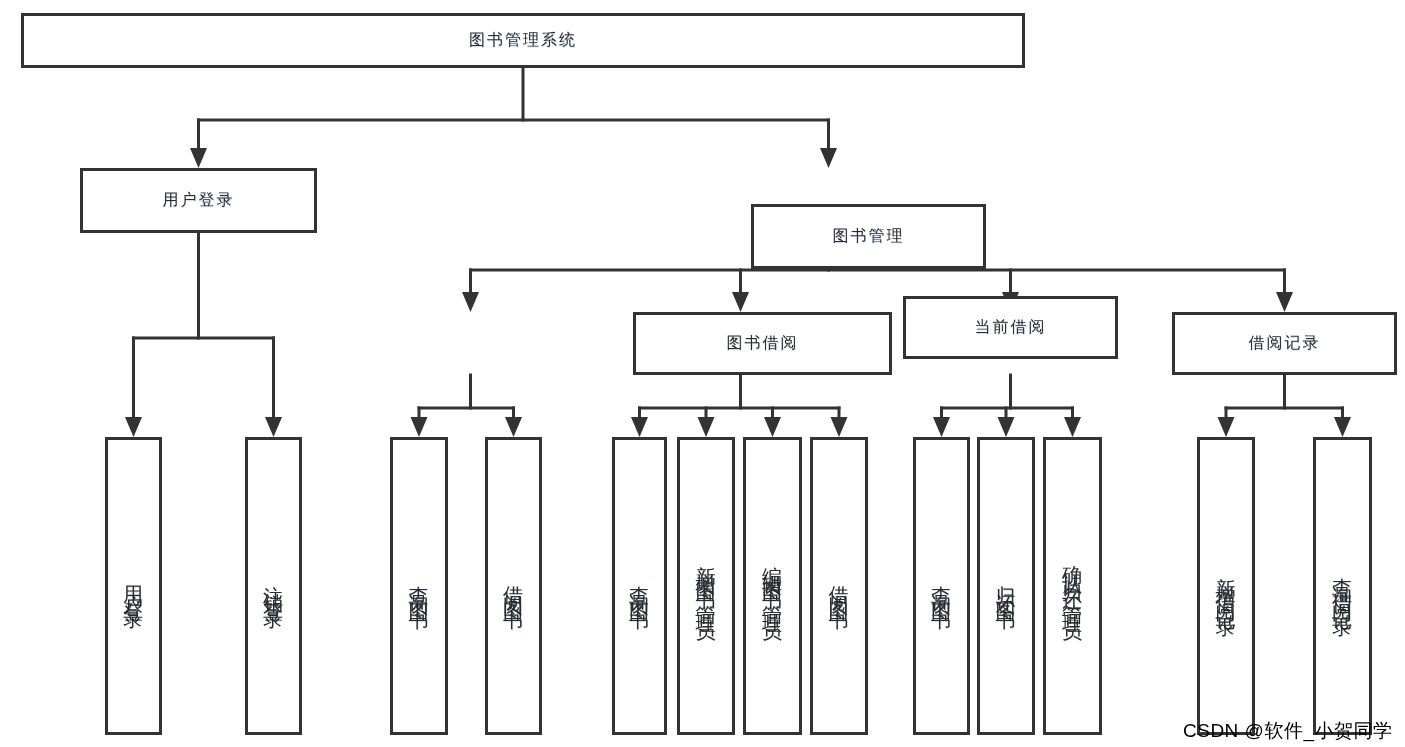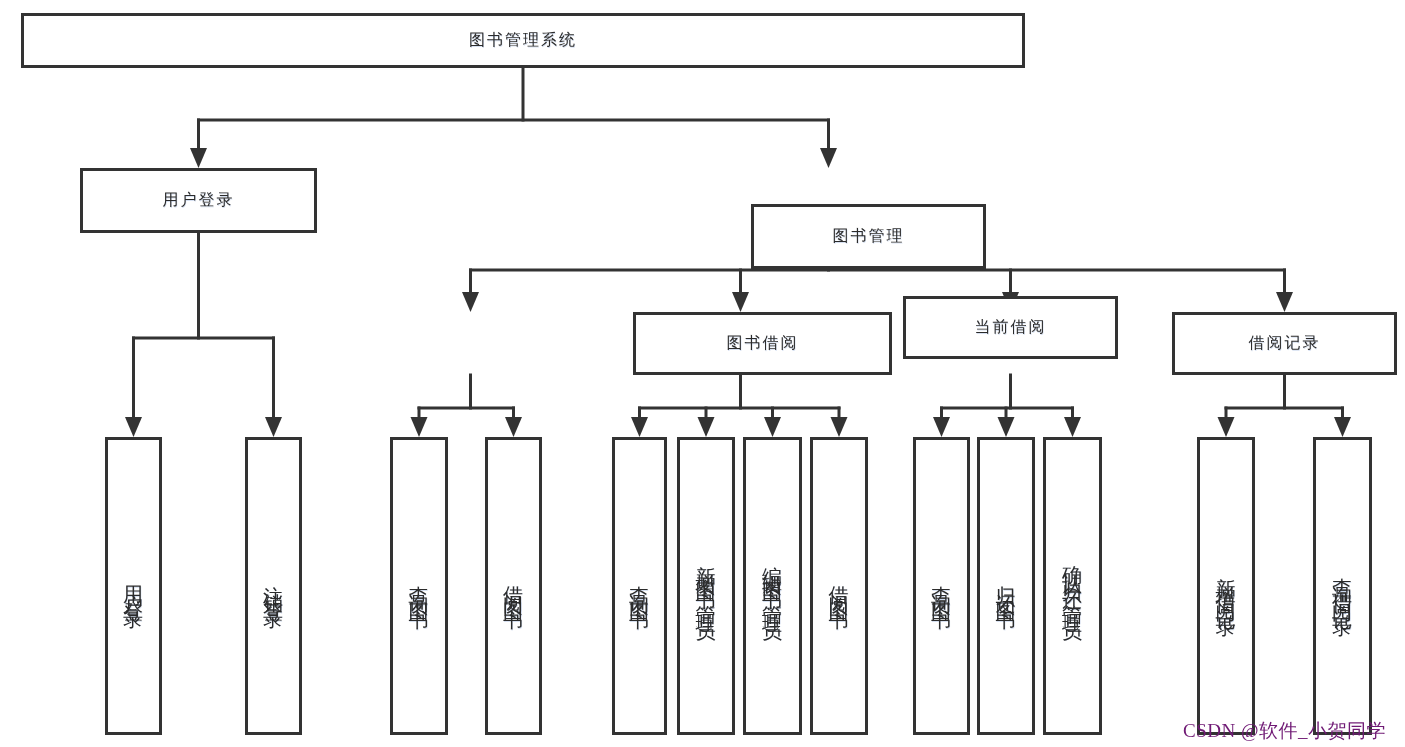--- a/index.html
+++ b/index.html
@@ -47,25 +47,24 @@
     line-height: 1;
     letter-spacing: 8px;
     white-space: nowrap;
     text-shadow: 0.5px 0.5px 0 rgba(90,130,200,0.25);
   }
   #watermark {
     position: absolute;
     left: 1183px;
     top: 718px;
     font-size: 19px;
-    color: #701a75;
+    color: #000000;
     z-index: 3;
     white-space: nowrap;
     letter-spacing: 0.5px;
-    font-family: Liberation Serif, serif;
   }
 </style>
 </head>
 <body>
 
 <div id="canvas">
 
   <svg id="connectors" viewBox="0 0 1405 747" xmlns="http://www.w3.org/2000/svg">
       <line x1="523" y1="68" x2="523" y2="120" stroke="#333333" stroke-width="3" stroke-linecap="square"></line>
       <line x1="198.5" y1="120" x2="828.5" y2="120" stroke="#333333" stroke-width="3" stroke-linecap="square"></line>

